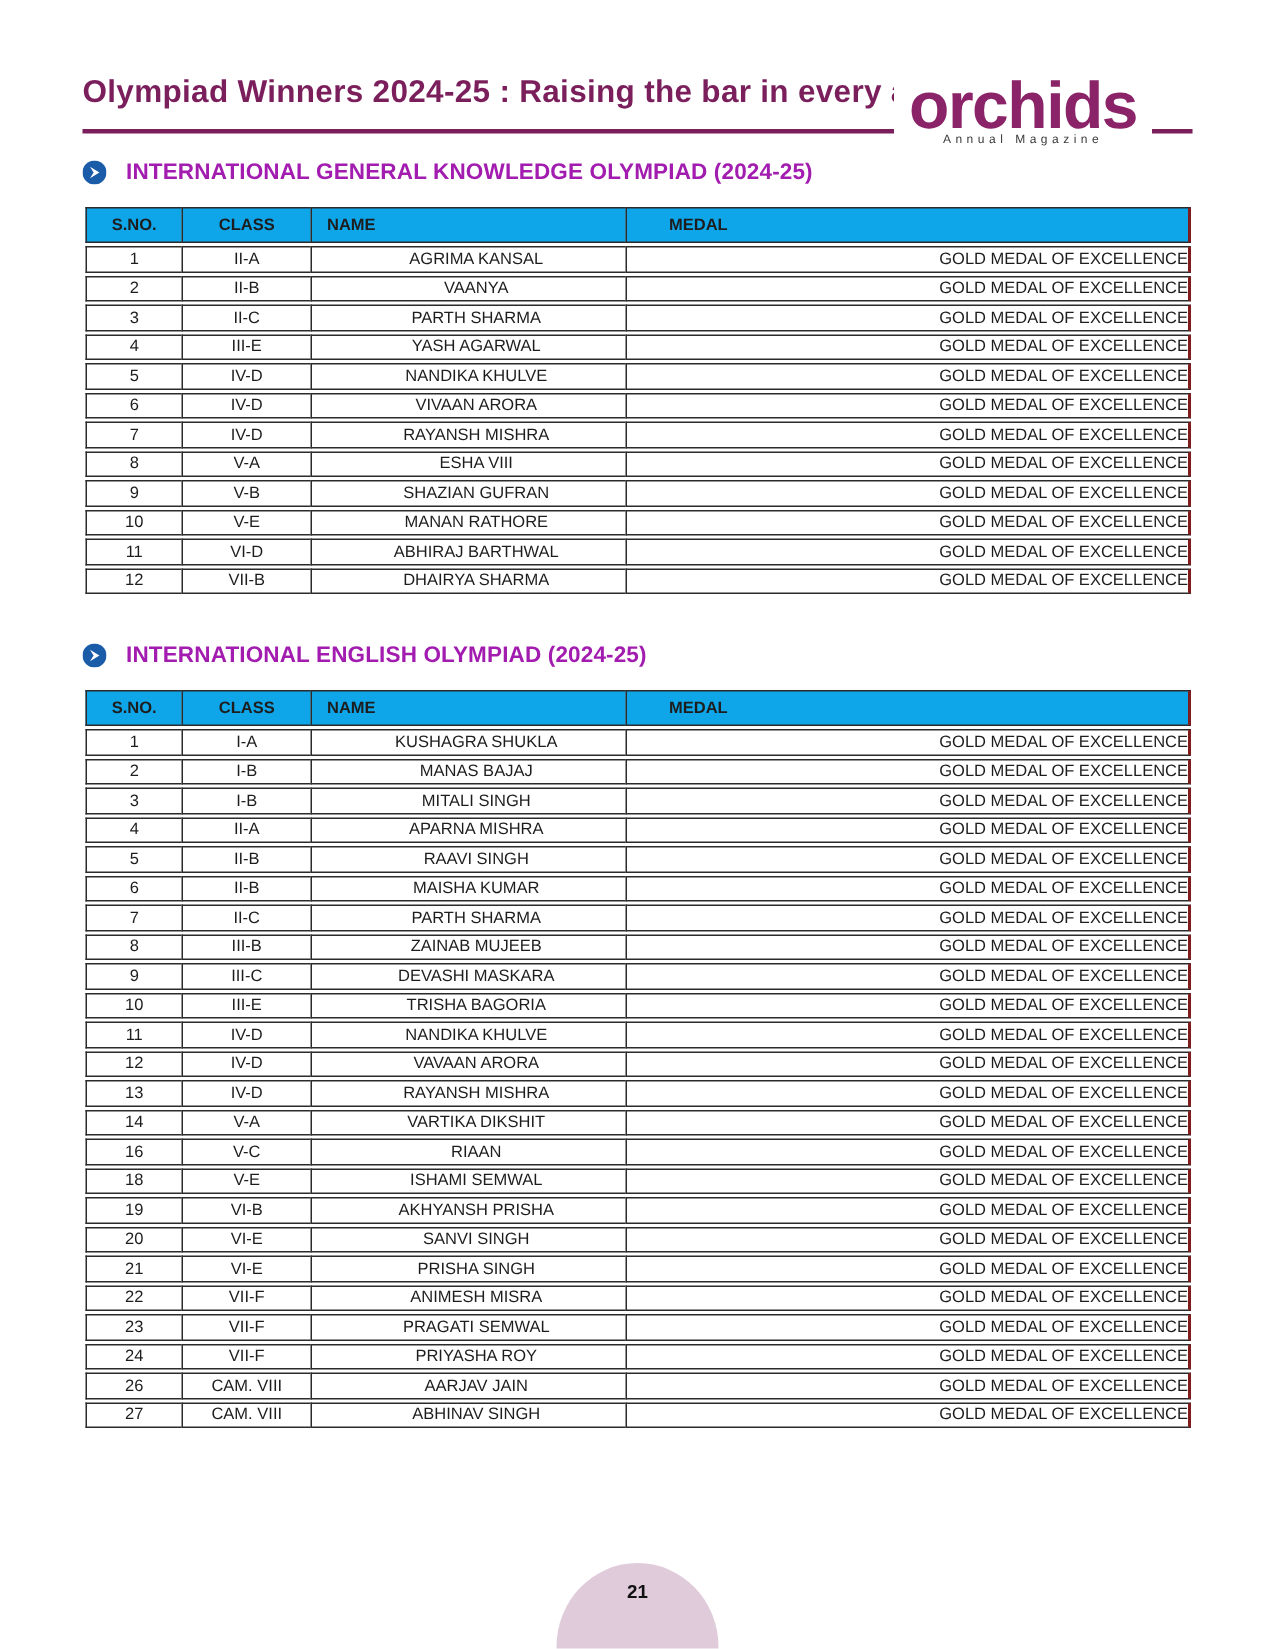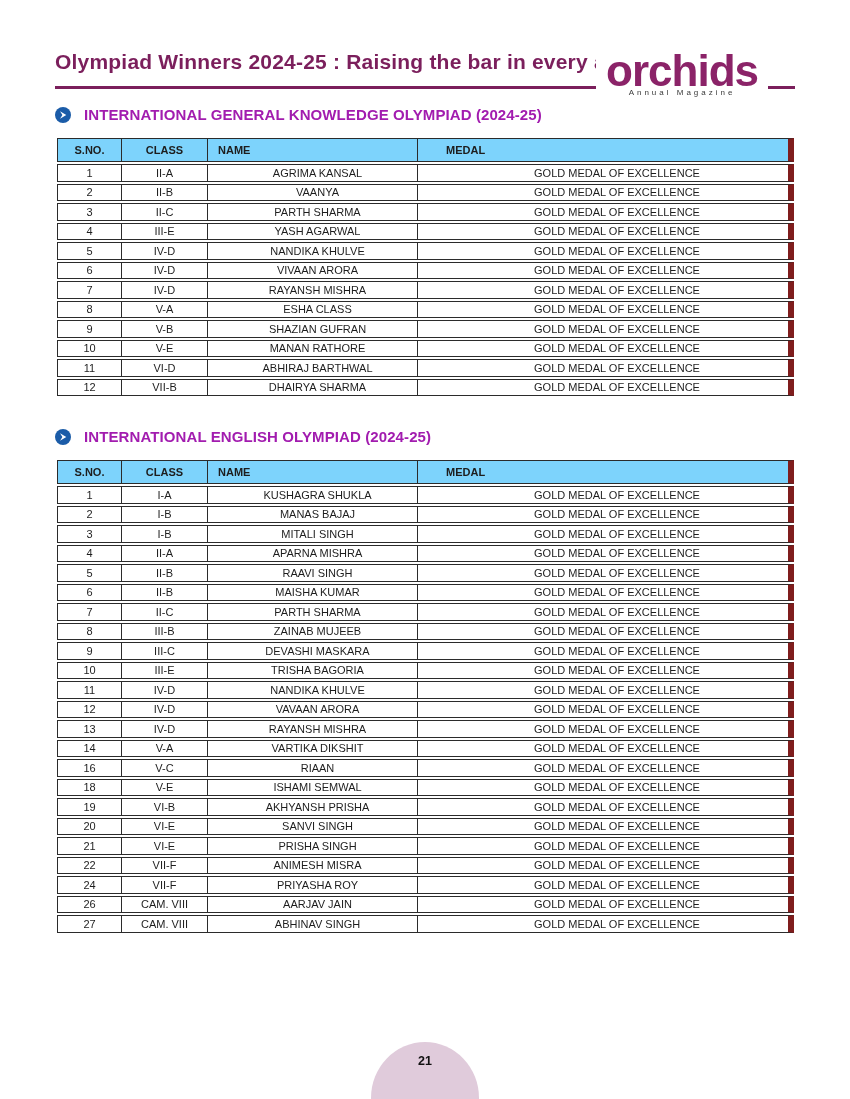--- a/index.html
+++ b/index.html
@@ -86,31 +86,31 @@
   }
   table.winners th, table.winners td {
     border-top: 1px solid #2b2b2b;
     border-bottom: 1px solid #2b2b2b;
     border-left: 1px solid #2b2b2b;
     font-size: 11px;
     color: #1d1d1d;
     white-space: nowrap;
     overflow: hidden;
   }
-  table.winners th:last-child, table.winners td:last-child { border-right: 6px solid #7f1d1d; }
+  table.winners th:last-child, table.winners td:last-child { border-right: 2px solid #7f1d1d; }
   table.winners th {
-    background: #7dd3fc;
+    background: #0ea5e9;
     font-weight: bold;
     height: 24px;
   }
   table.winners td { height: 17.5px; background: #ffffff; }
   .col0 { width: 64px; text-align: center; }
   .col1 { width: 86px; text-align: center; }
   .col2 { width: 210px; text-align: center; padding-left: 10px; }
-  .col3 { text-align: center; padding-left: 28px; }
+  .col3 { text-align: right; padding-left: 28px; }
   th.col2, th.col3 { text-align: left; }
   th.col2 { padding-left: 10px; }
   th.col3 { padding-left: 28px; }
 
   
   .page-badge {
     position: absolute;
     left: 371px;
     top: 1042px;
     width: 108px;
@@ -199,21 +199,21 @@
           </tr>
           <tr>
             <td class="col0">7</td>
             <td class="col1">IV-D</td>
             <td class="col2">RAYANSH MISHRA</td>
             <td class="col3">GOLD MEDAL OF EXCELLENCE</td>
           </tr>
           <tr>
             <td class="col0">8</td>
             <td class="col1">V-A</td>
-            <td class="col2">ESHA CLASS</td>
+            <td class="col2">ESHA VIII</td>
             <td class="col3">GOLD MEDAL OF EXCELLENCE</td>
           </tr>
           <tr>
             <td class="col0">9</td>
             <td class="col1">V-B</td>
             <td class="col2">SHAZIAN GUFRAN</td>
             <td class="col3">GOLD MEDAL OF EXCELLENCE</td>
           </tr>
           <tr>
             <td class="col0">10</td>
@@ -371,20 +371,26 @@
             <td class="col2">PRISHA SINGH</td>
             <td class="col3">GOLD MEDAL OF EXCELLENCE</td>
           </tr>
           <tr>
             <td class="col0">22</td>
             <td class="col1">VII-F</td>
             <td class="col2">ANIMESH MISRA</td>
             <td class="col3">GOLD MEDAL OF EXCELLENCE</td>
           </tr>
           <tr>
+            <td class="col0">23</td>
+            <td class="col1">VII-F</td>
+            <td class="col2">PRAGATI SEMWAL</td>
+            <td class="col3">GOLD MEDAL OF EXCELLENCE</td>
+          </tr>
+          <tr>
             <td class="col0">24</td>
             <td class="col1">VII-F</td>
             <td class="col2">PRIYASHA ROY</td>
             <td class="col3">GOLD MEDAL OF EXCELLENCE</td>
           </tr>
           <tr>
             <td class="col0">26</td>
             <td class="col1">CAM. VIII</td>
             <td class="col2">AARJAV JAIN</td>
             <td class="col3">GOLD MEDAL OF EXCELLENCE</td>

